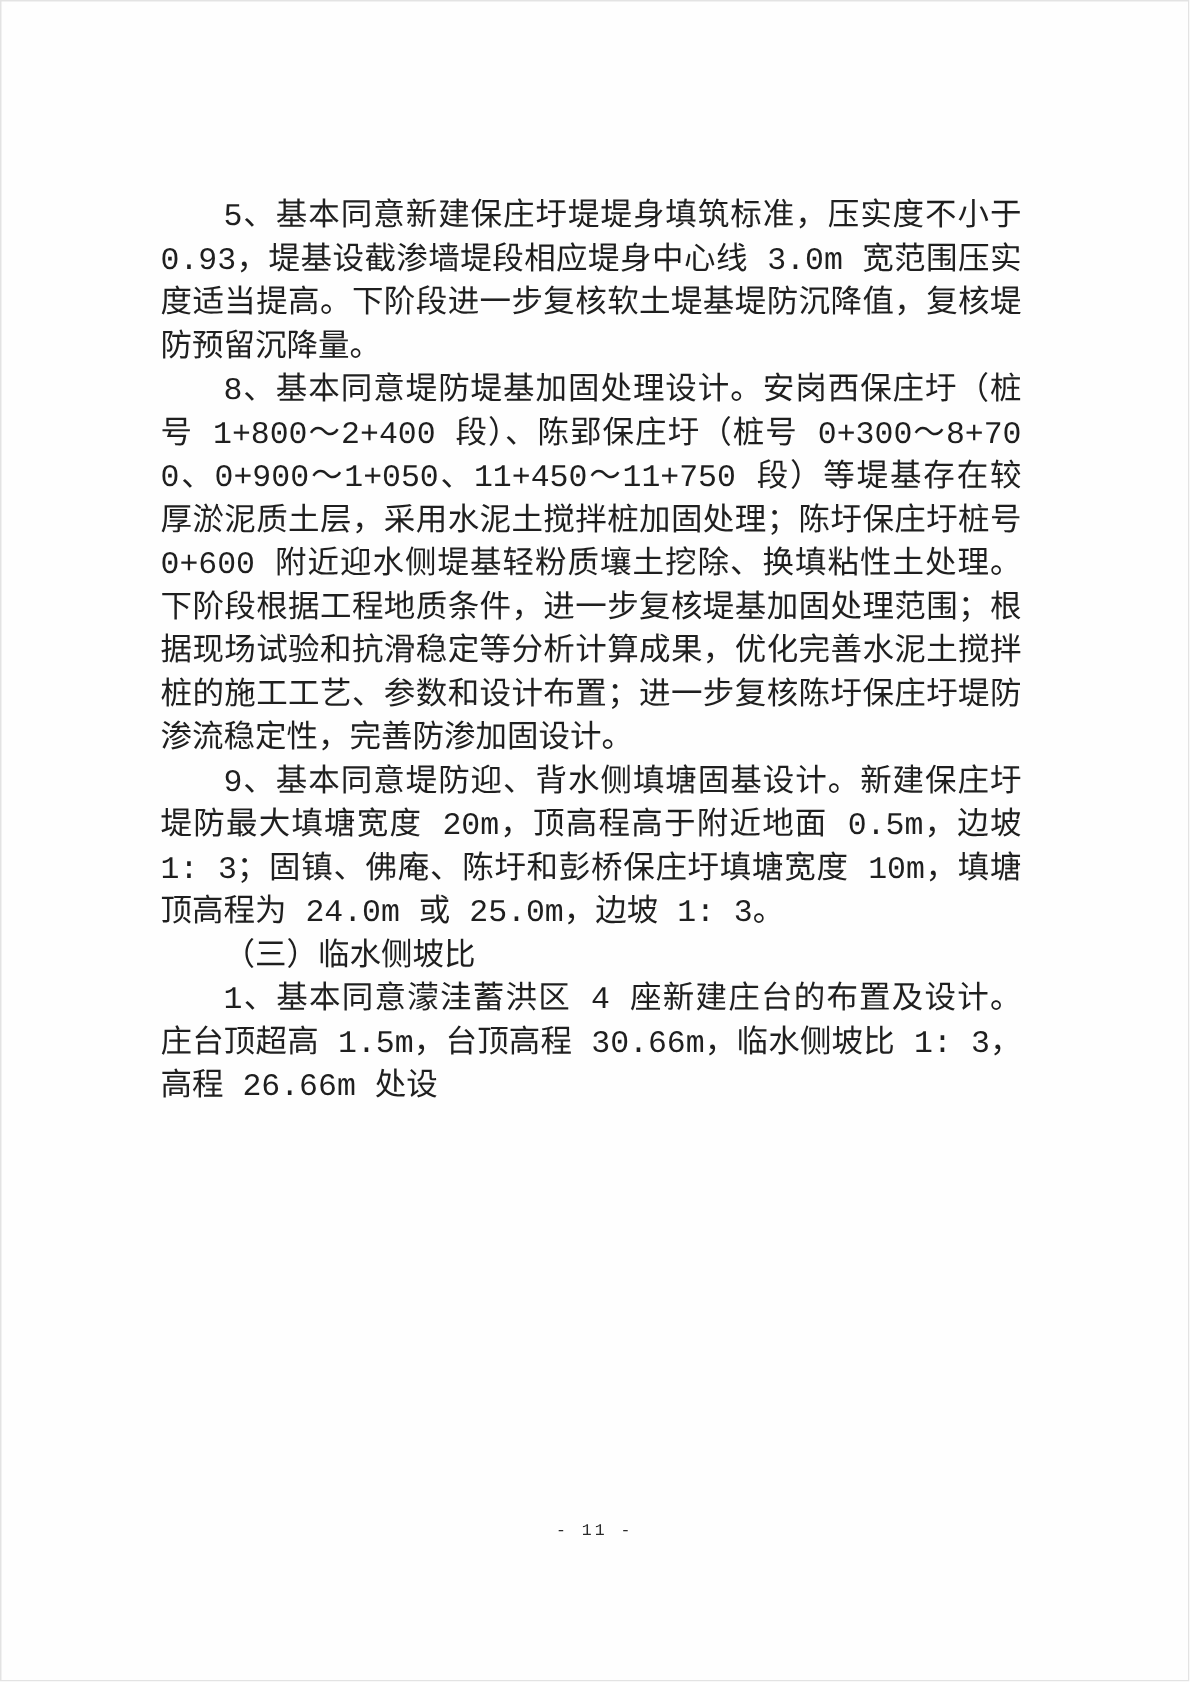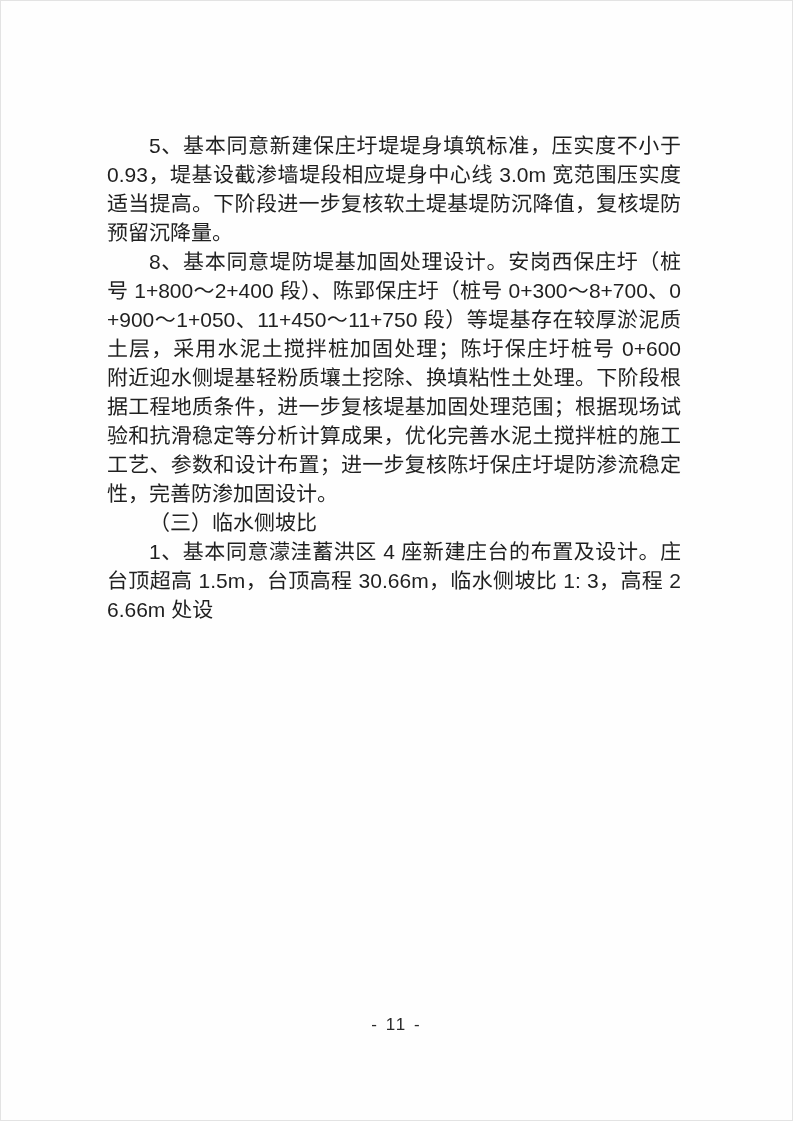--- a/index.html
+++ b/index.html
@@ -8,21 +8,21 @@
       background: #ffffff;
     }
     .page {
       position: relative;
       width: 793px;
       height: 1121px;
       background: #fefefe;
       box-sizing: border-box;
       border: 1px solid #e3e3e3;
       overflow: hidden;
-      font-family: Liberation Sans, sans-serif;
+      font-family: Liberation Mono, monospace;
     }
     .content {
       position: absolute;
       left: 106px;
       top: 130px;
       width: 574px;
     }
     .content p {
       margin: 0;
       padding: 0;
@@ -36,29 +36,30 @@
     }
     .section-heading {
       font-weight: normal; 
     }
     .footer {
       position: absolute;
       left: 0;
       top: 1014px;
       width: 100%;
       text-align: center;
-      font-size: 17px;
+      font-size: 11px;
       color: #2a2a2a;
       letter-spacing: 2px;
     }
   </style>
 </head>
 <body>
 
 <div class="page">
   <div class="content">
     <p>5、基本同意新建保庄圩堤堤身填筑标准，压实度不小于 0.93，堤基设截渗墙堤段相应堤身中心线 3.0m 宽范围压实度适当提高。下阶段进一步复核软土堤基堤防沉降值，复核堤防预留沉降量。</p>
     <p>8、基本同意堤防堤基加固处理设计。安岗西保庄圩（桩号 1+800～2+400 段）、陈郢保庄圩（桩号 0+300～8+700、0+900～1+050、11+450～11+750 段）等堤基存在较厚淤泥质土层，采用水泥土搅拌桩加固处理；陈圩保庄圩桩号 0+600 附近迎水侧堤基轻粉质壤土挖除、换填粘性土处理。下阶段根据工程地质条件，进一步复核堤基加固处理范围；根据现场试验和抗滑稳定等分析计算成果，优化完善水泥土搅拌桩的施工工艺、参数和设计布置；进一步复核陈圩保庄圩堤防渗流稳定性，完善防渗加固设计。</p>
+    <p>9、基本同意堤防迎、背水侧填塘固基设计。新建保庄圩堤防最大填塘宽度 20m，顶高程高于附近地面 0.5m，边坡 1: 3；固镇、佛庵、陈圩和彭桥保庄圩填塘宽度 10m，填塘顶高程为 24.0m 或 25.0m，边坡 1: 3。</p>
     <p class="section-heading">（三）临水侧坡比</p>
     <p>1、基本同意濛洼蓄洪区 4 座新建庄台的布置及设计。庄台顶超高 1.5m，台顶高程 30.66m，临水侧坡比 1: 3，高程 26.66m 处设</p>
   </div>
   <div class="footer">- 11 -</div>
 </div>
 
 </body></html>

